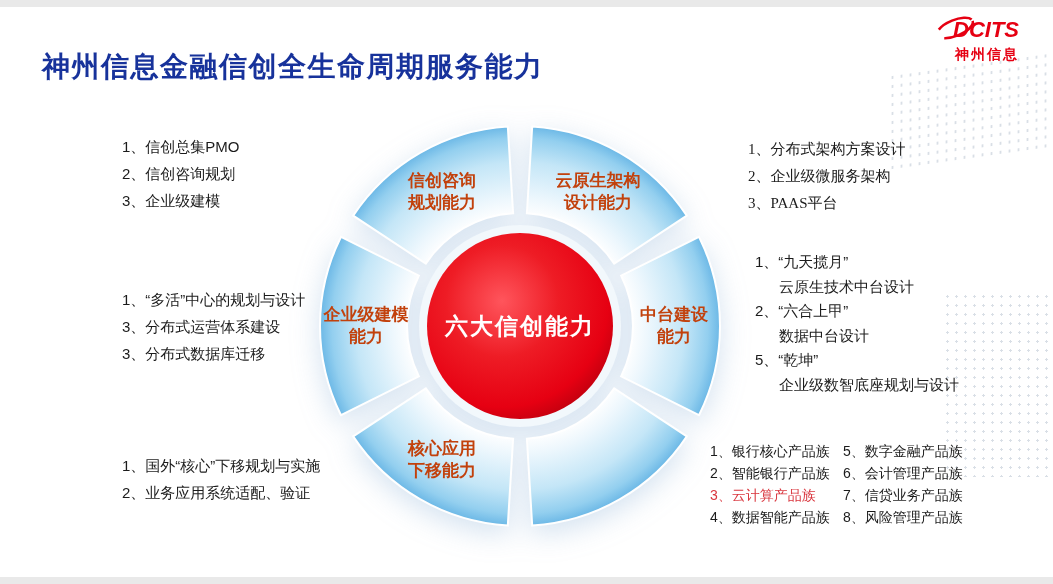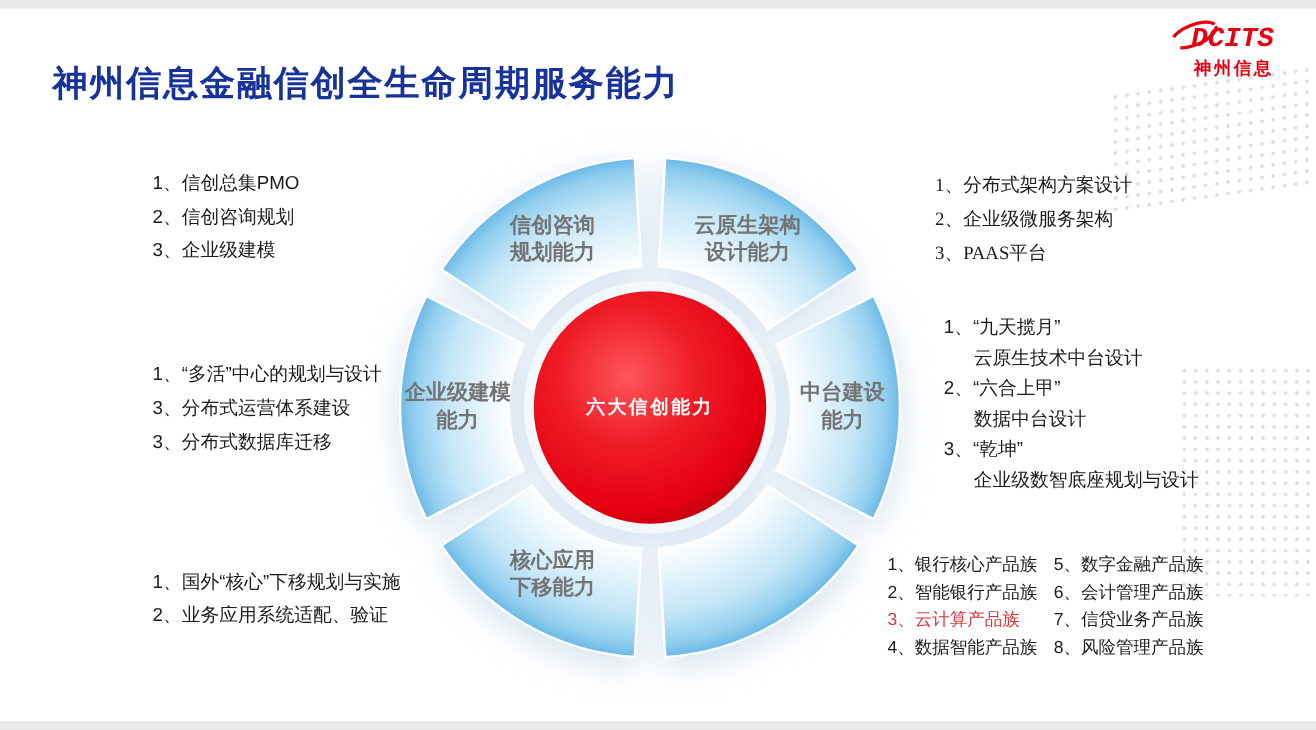--- a/index.html
+++ b/index.html
@@ -9,39 +9,39 @@
   }
   .edge-strip{position:absolute;left:0;width:100%;height:7px;background:#e9e9e9;}
   .edge-strip.top{top:0;}
   .edge-strip.bottom{bottom:0;}
 
   .page-title{
     position:absolute;left:42px;top:48px;margin:0;
     font-size:28px;font-weight:bold;color:#17329b;letter-spacing:1.5px;white-space:nowrap;
   }
 
-  .logo{position:absolute;top:10px;right:28px;width:130px;height:60px;z-index:3;font-family:Liberation Mono, monospace;}
+  .logo{position:absolute;top:10px;right:28px;width:130px;height:60px;z-index:3;}
 
   .dots{
     position:absolute;z-index:0;opacity:.75;
     background-image:radial-gradient(#ccd4dd 1.2px, transparent 1.3px);
     background-size:9px 9px;
   }
   .dots.tr{right:0;top:62px;width:165px;height:100px;transform:skewY(-8deg);}
   .dots.br{right:0;top:292px;width:110px;height:185px;}
 
   .wheel{position:absolute;left:312px;top:118px;width:416px;height:416px;z-index:1;}
   .wheel svg{filter:drop-shadow(0 8px 14px rgba(100,150,200,.28));}
   .sector-label{
     position:absolute;transform:translate(-50%,-50%);text-align:center;
-    color:#737373;font-weight:bold;font-size:17px;line-height:1.32;width:130px;z-index:2;
+    color:#c2410c;font-weight:bold;font-size:17px;line-height:1.32;width:130px;z-index:2;
   }
   .center-label{
     position:absolute;left:208px;top:208px;transform:translate(-50%,-50%);
-    color:#ffffff;font-weight:bold;font-size:15px;letter-spacing:2px;white-space:nowrap;z-index:2;
+    color:#ffffff;font-weight:bold;font-size:23px;letter-spacing:2px;white-space:nowrap;z-index:2;
   }
 
   .list{position:absolute;z-index:2;font-size:15px;color:#1b1b1b;}
   .list .row{line-height:27px;white-space:nowrap;}
   .list.tl{left:122px;top:133px;}
   .list.tr2{left:748px;top:136px;font-family:Liberation Serif, serif;}
   .list.ml{left:122px;top:286px;}
   .list.mr{left:755px;top:250px;}
   .list.mr .row{line-height:24.5px;}
   .list.mr .sub{padding-left:24px;}
@@ -142,21 +142,21 @@
     <div class="row">1、“多活”中心的规划与设计</div>
     <div class="row">3、分布式运营体系建设</div>
     <div class="row">3、分布式数据库迁移</div>
   </div>
 
   <div class="list mr">
     <div class="row">1、“九天揽月”</div>
     <div class="row sub">云原生技术中台设计</div>
     <div class="row">2、“六合上甲”</div>
     <div class="row sub">数据中台设计</div>
-    <div class="row">3、“乾坤”</div>
+    <div class="row">5、“乾坤”</div>
     <div class="row sub">企业级数智底座规划与设计</div>
   </div>
 
   <div class="list bl">
     <div class="row">1、国外“核心”下移规划与实施</div>
     <div class="row">2、业务应用系统适配、验证</div>
   </div>
 
   <div class="list brc c1">
     <div class="row">1、银行核心产品族</div>

